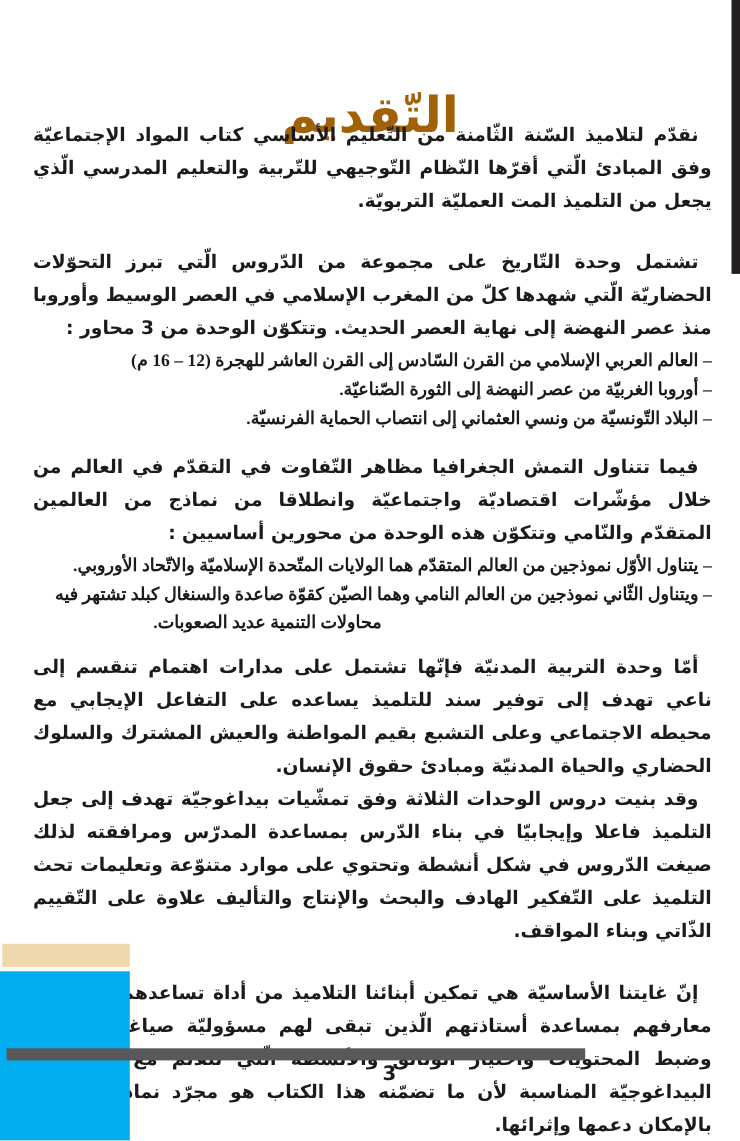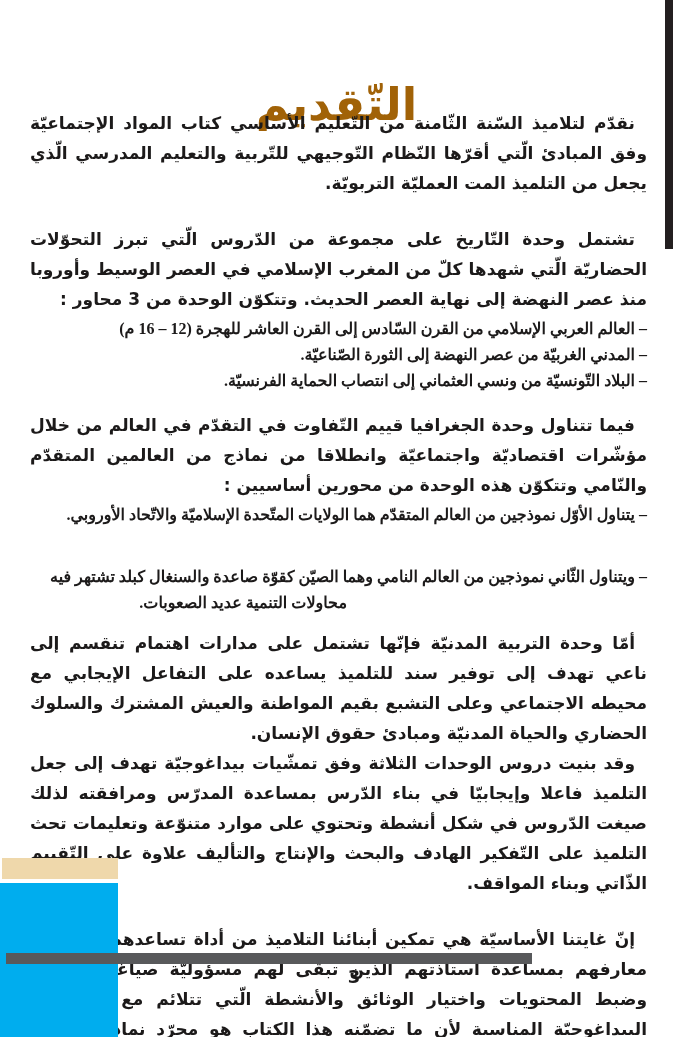--- a/index.html
+++ b/index.html
@@ -49,21 +49,20 @@
     margin:0;
     font-size:16px;
     font-weight:bold;
     line-height:26px;
     text-align:right;
     font-family:Liberation Serif, serif;
   }
   .hang{
     padding-right:300px;
     text-indent:-300px;
-    margin-top:36px;
   }
   
   .beige-bar{
     position:absolute;left:2px;top:858px;
     width:116px;height:21px;
     background:#efd8ab;
   }
   .blue-block{
     position:absolute;left:0;top:883px;
     width:118px;height:154px;
@@ -93,25 +92,25 @@
   <h1 class="title">التّقديم</h1>
 
   <div class="content">
 
     <p class="para">نقدّم لتلاميذ السّنة الثّامنة من التّعليم الأساسي كتاب المواد الإجتماعيّة وفق المبادئ الّتي أقرّها النّظام التّوجيهي للتّربية والتعليم المدرسي الّذي يجعل من التلميذ المت العمليّة التربويّة.</p>
 
     <p class="para mt-gap">تشتمل وحدة التّاريخ على مجموعة من الدّروس الّتي تبرز التحوّلات الحضاريّة الّتي شهدها كلّ من المغرب الإسلامي في العصر الوسيط وأوروبا منذ عصر النهضة إلى نهاية العصر الحديث. وتتكوّن الوحدة من 3 محاور :</p>
 
     <div class="bullets">
       <p class="bullet">– العالم العربي الإسلامي من القرن السّادس إلى القرن العاشر للهجرة (12 – 16 م)</p>
-      <p class="bullet">– المدني الغربيّة من عصر النهضة إلى الثورة الصّناعيّة.</p>
+      <p class="bullet">– أوروبا الغربيّة من عصر النهضة إلى الثورة الصّناعيّة.</p>
       <p class="bullet">– البلاد التّونسيّة من ونسي العثماني إلى انتصاب الحماية الفرنسيّة.</p>
     </div>
 
-    <p class="para mt-small">فيما تتناول وحدة الجغرافيا قييم التّفاوت في التقدّم في العالم من خلال مؤشّرات اقتصاديّة واجتماعيّة وانطلاقا من نماذج من العالمين المتقدّم والنّامي وتتكوّن هذه الوحدة من محورين أساسيين :</p>
+    <p class="para mt-small">فيما تتناول التمش الجغرافيا مظاهر التّفاوت في التقدّم في العالم من خلال مؤشّرات اقتصاديّة واجتماعيّة وانطلاقا من نماذج من العالمين المتقدّم والنّامي وتتكوّن هذه الوحدة من محورين أساسيين :</p>
 
     <div class="bullets">
       <p class="bullet">– يتناول الأوّل نموذجين من العالم المتقدّم هما الولايات المتّحدة الإسلاميّة والاتّحاد الأوروبي.</p>
       <p class="bullet hang">– ويتناول الثّاني نموذجين من العالم النامي وهما الصيّن كقوّة صاعدة والسنغال كبلد تشتهر فيه محاولات التنمية عديد الصعوبات.</p>
     </div>
 
     <p class="para mt-tiny">أمّا وحدة التربية المدنيّة فإنّها تشتمل على مدارات اهتمام تنقسم إلى ناعي تهدف إلى توفير سند للتلميذ يساعده على التفاعل الإيجابي مع محيطه الاجتماعي وعلى التشبع بقيم المواطنة والعيش المشترك والسلوك الحضاري والحياة المدنيّة ومبادئ حقوق الإنسان.</p>
 
     <p class="para">وقد بنيت دروس الوحدات الثلاثة وفق تمشّيات بيداغوجيّة تهدف إلى جعل التلميذ فاعلا وإيجابيّا في بناء الدّرس بمساعدة المدرّس ومرافقته لذلك صيغت الدّروس في شكل أنشطة وتحتوي على موارد متنوّعة وتعليمات تحث التلميذ على التّفكير الهادف والبحث والإنتاج والتأليف علاوة على التّقييم الذّاتي وبناء المواقف.</p>
 

